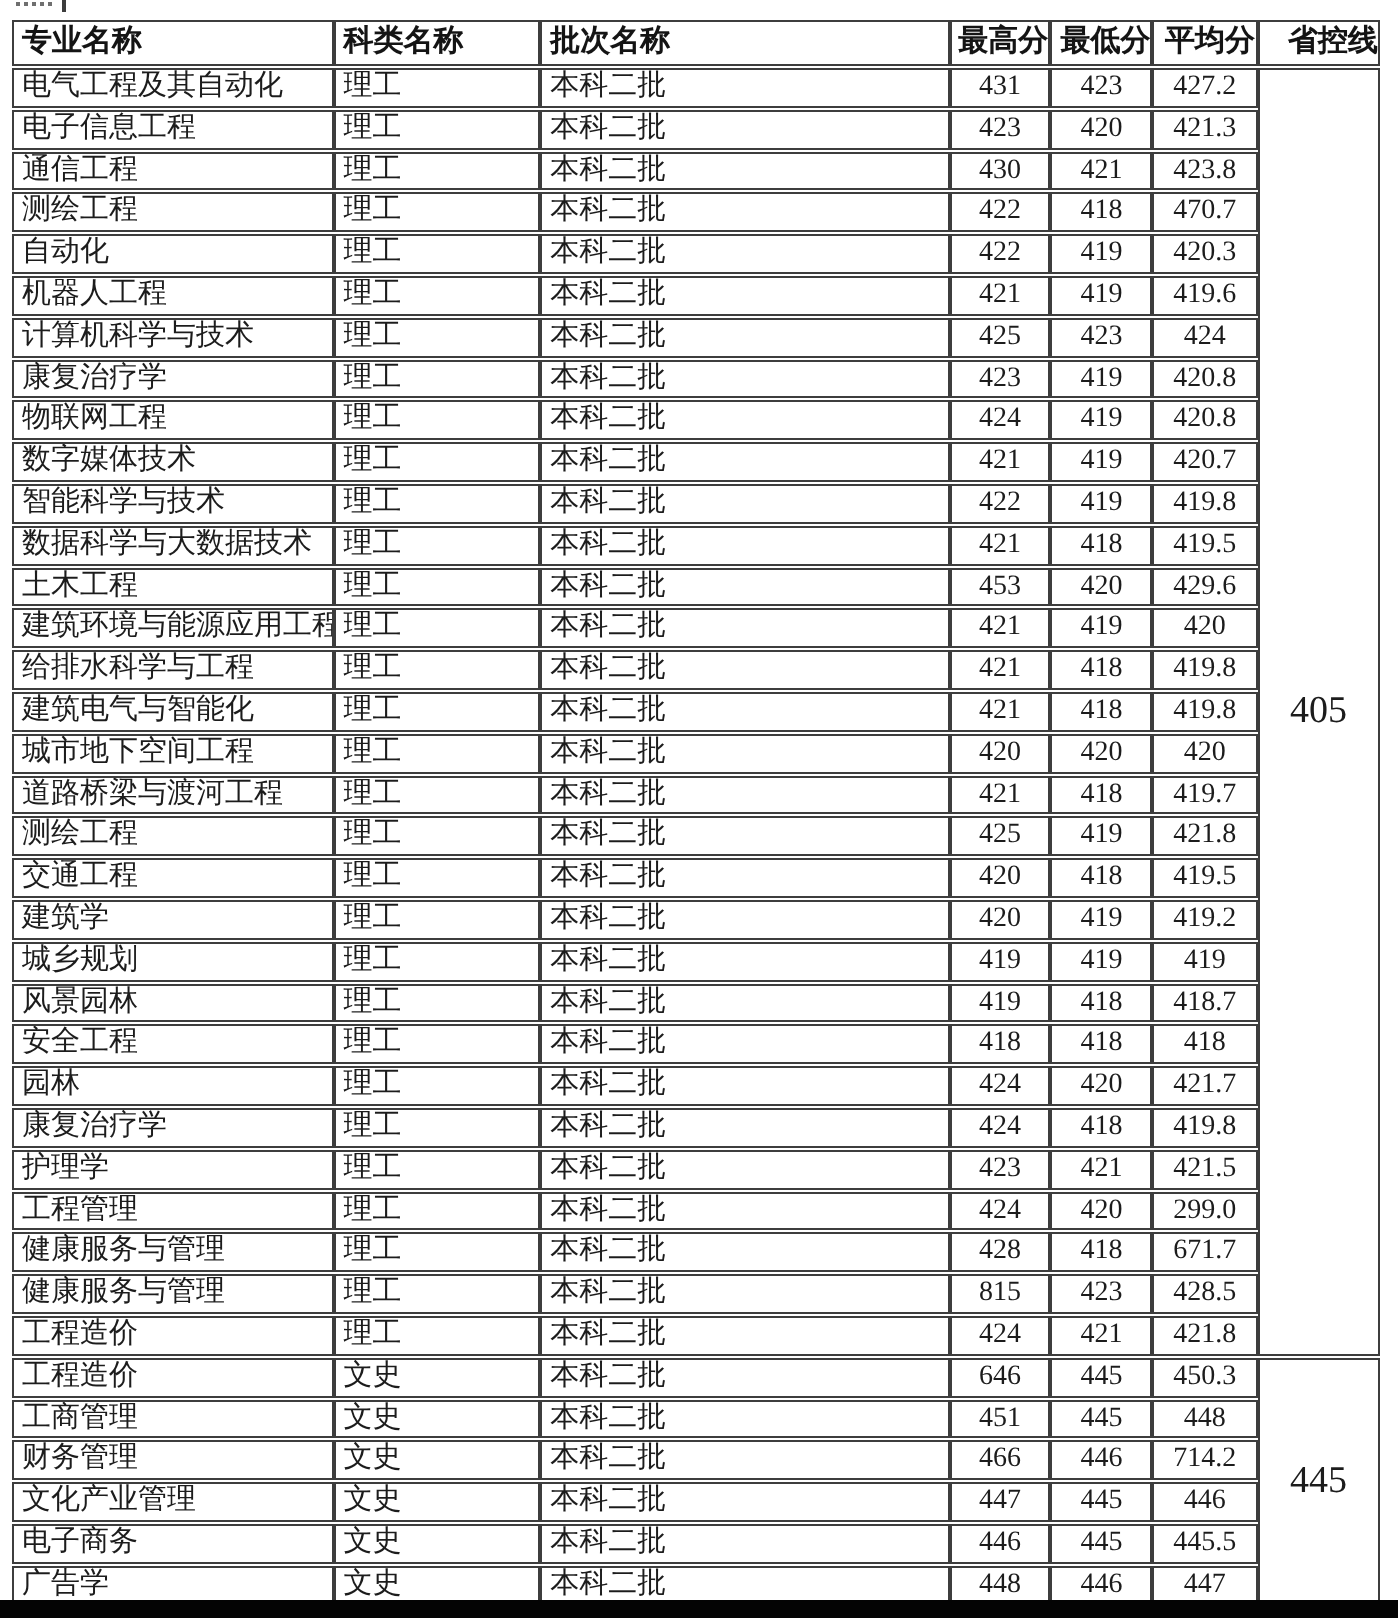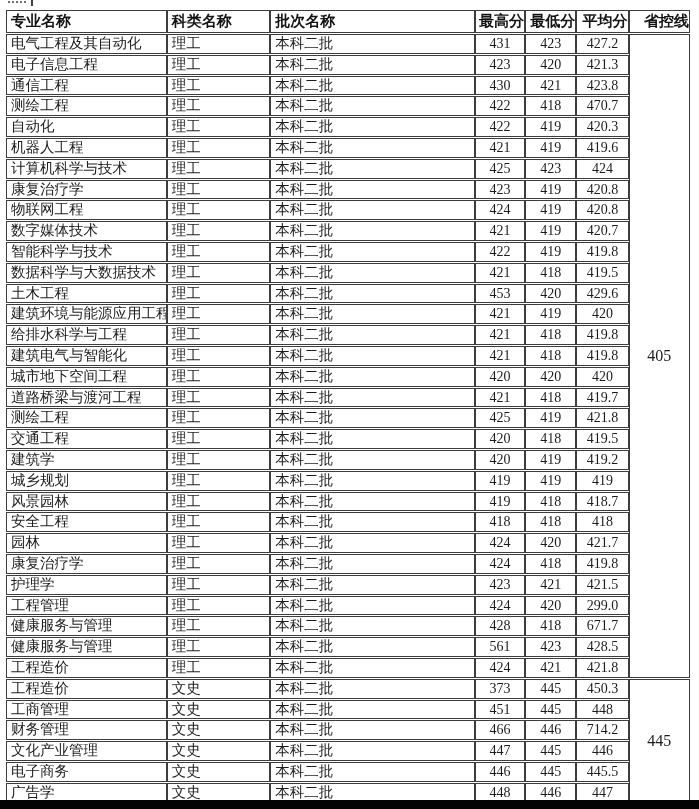--- a/index.html
+++ b/index.html
@@ -71,21 +71,21 @@
     line-height: 17.8px;
     padding: 0 0 0 4px;
   }
   td.c-num, td.c-ctrl {
     text-align: center;
     padding: 0;
     font-size: 14px;
   }
   td.c-ctrl {
     vertical-align: middle;
-    font-size: 16px;
+    font-size: 19px;
   }
   .black-bar {
     position: absolute;
     left: 0;
     top: 800px;
     width: 699px;
     height: 9px;
     background: #040404;
   }
 </style>
@@ -348,37 +348,37 @@
           <td class="c-cat">理工</td>
           <td class="c-batch">本科二批</td>
           <td class="c-num">428</td>
           <td class="c-num">418</td>
           <td class="c-num">671.7</td>
         </tr>
         <tr>
           <td class="c-major">健康服务与管理</td>
           <td class="c-cat">理工</td>
           <td class="c-batch">本科二批</td>
-          <td class="c-num">561</td>
+          <td class="c-num">815</td>
           <td class="c-num">423</td>
           <td class="c-num">428.5</td>
         </tr>
         <tr>
           <td class="c-major">工程造价</td>
           <td class="c-cat">理工</td>
           <td class="c-batch">本科二批</td>
           <td class="c-num">424</td>
           <td class="c-num">421</td>
           <td class="c-num">421.8</td>
         </tr>
         <tr>
           <td class="c-major">工程造价</td>
           <td class="c-cat">文史</td>
           <td class="c-batch">本科二批</td>
-          <td class="c-num">373</td>
+          <td class="c-num">646</td>
           <td class="c-num">445</td>
           <td class="c-num">450.3</td>
           <td class="c-ctrl" rowspan="6">445</td>
         </tr>
         <tr>
           <td class="c-major">工商管理</td>
           <td class="c-cat">文史</td>
           <td class="c-batch">本科二批</td>
           <td class="c-num">451</td>
           <td class="c-num">445</td>

